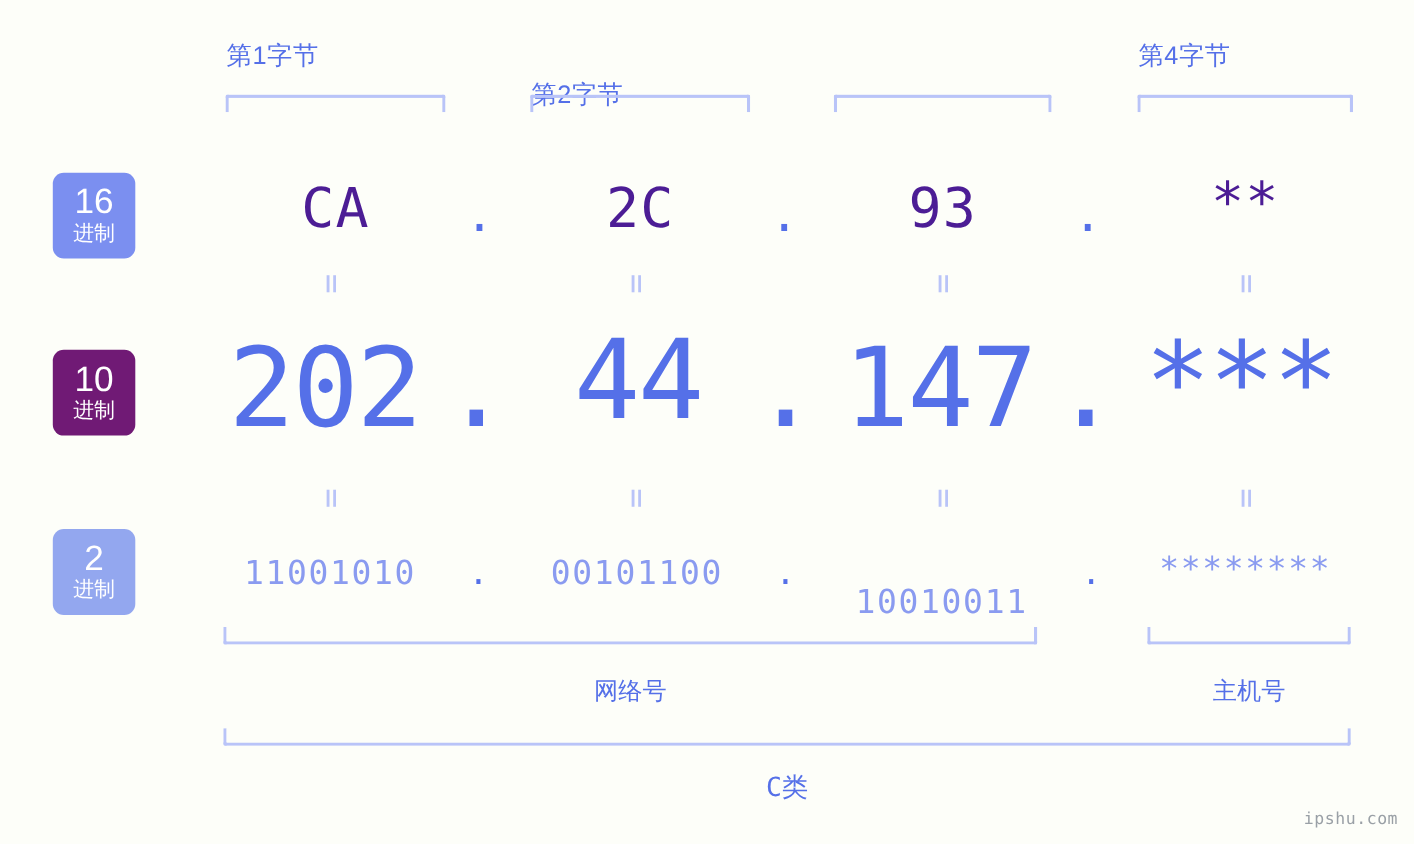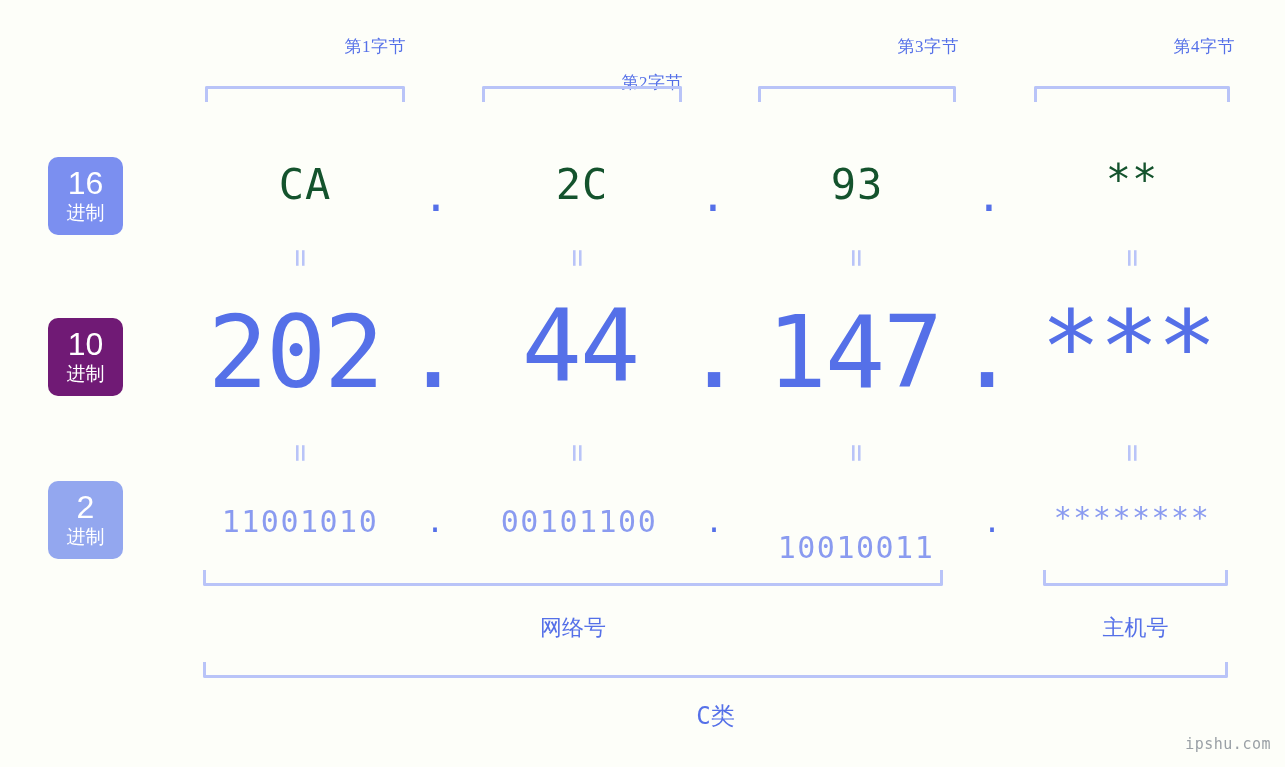--- a/index.html
+++ b/index.html
@@ -18,24 +18,24 @@
     position: relative;
     width: 1285px;
     height: 767px;
   }
 
   
   .byte-label {
     position: absolute;
     top: 35px;
     width: 200px;
-    text-align: right;
-    font-size: 17px;
-    color: #5570e8;
-    font-family: Liberation Serif, serif;
+    text-align: left;
+    font-size: 23px;
+    color: #5570e8;
+    font-family: Liberation Sans, sans-serif;
     letter-spacing: .5px;
     white-space: nowrap;
   }
 
   
   .bracket-down {
     position: absolute;
     height: 16px;
     border: 3px solid #b9c4f8;
     border-bottom: none;
@@ -78,22 +78,22 @@
   }
 
   
   .cell {
     position: absolute;
     text-align: center;
     white-space: nowrap;
   }
 
   .hex-val {
-    font-size: 42px;
-    color: #14532d;
+    font-size: 50px;
+    color: #4c1d95;
     font-family: "DejaVu Sans Mono", monospace;
     letter-spacing: 1px;
   }
   .hex-dot {
     position: absolute;
     font-size: 43px;
     color: #5570e8;
     font-family: "DejaVu Sans Mono", monospace;
     line-height: 1;
   }
@@ -168,21 +168,20 @@
     letter-spacing: .5px;
   }
 </style>
 </head>
 <body>
 
 <div id="stage">
 
   <div class="byte-label" style="left:206px;">第1字节</div>
   <div class="byte-label" style="left:483px;margin-top:36px;">第2字节</div>
-  <div class="byte-label" style="left:759px;">第3字节</div>
   <div class="byte-label" style="left:1035px;">第4字节</div>
 
   <div class="bracket-down" style="left:205px; top:86px; width:200px;"></div>
   <div class="bracket-down" style="left:482px; top:86px; width:200px;"></div>
   <div class="bracket-down" style="left:758px; top:86px; width:198px;"></div>
   <div class="bracket-down" style="left:1034px; top:86px; width:196px;"></div>
 
   <div class="badge" style="top:157px; background:#7b8ff0;">
     <span class="num">16</span>
     <span class="unit">进制</span>

